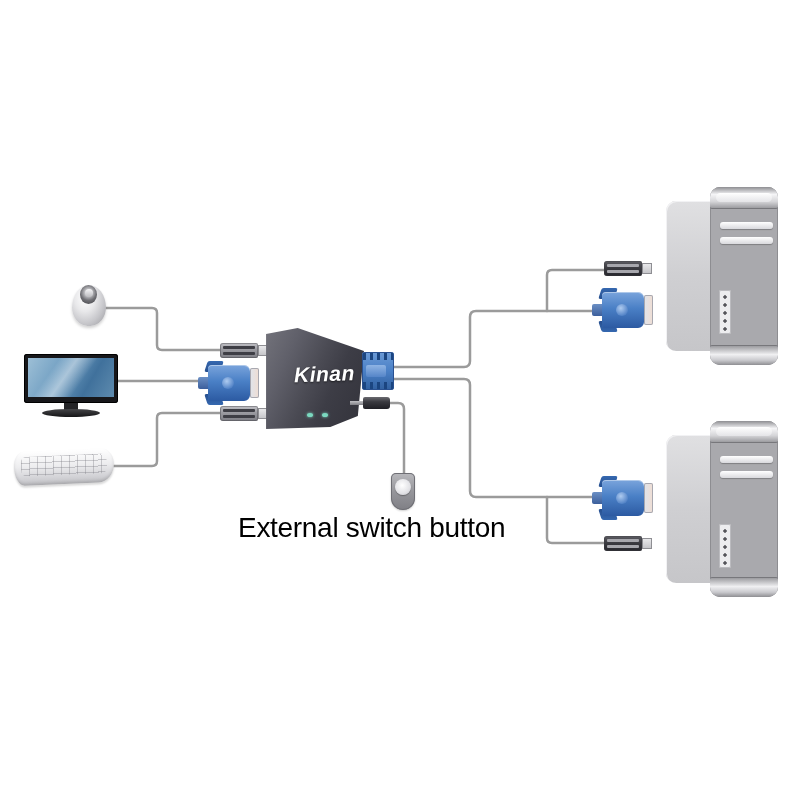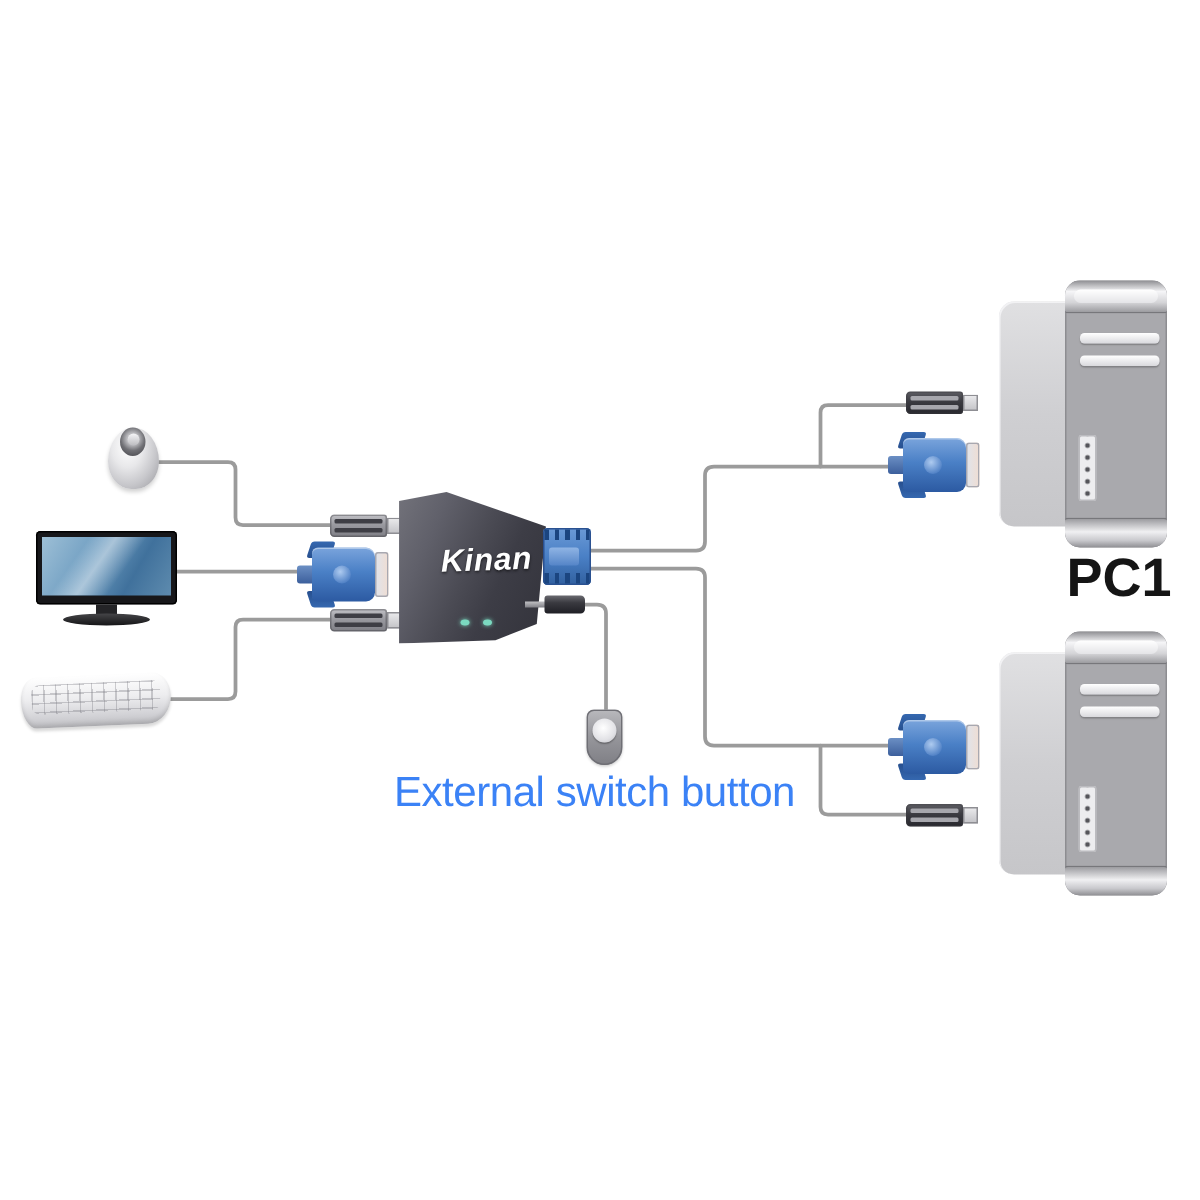--- a/index.html
+++ b/index.html
@@ -122,22 +122,22 @@
   .t-slot{left:54px;right:5px;height:7px;border-radius:3px;
     background:linear-gradient(180deg,#ffffff,#d9d9dd);box-shadow:0 1px 1px rgba(0,0,0,.25);}
   .t-slot.s1{top:35px;} .t-slot.s2{top:50px;}
   .t-ports{left:53px;top:103px;width:12px;height:44px;border-radius:2px;background:#ededef;
     box-shadow:inset 0 0 0 1px #bbbbbf;
     background-image:radial-gradient(circle,#55555a 1.5px,transparent 1.8px);
     background-size:100% 8px;background-position:center 3px;background-repeat:repeat-y;}
 
   
   .pc-label{width:92px;text-align:center;font:700 36px "Liberation Sans",sans-serif;color:#151515;}
-  .ext-label{left:238px;top:512px;width:292px;text-align:right;
-    font:400 28px "Liberation Sans",sans-serif;color:#3b82f6;letter-spacing:-.3px;}
+  .ext-label{left:238px;top:512px;width:292px;text-align:left;
+    font:400 28px "Liberation Sans",sans-serif;color:#000000;letter-spacing:-.3px;}
 </style>
 </head>
 <body>
 
 <div id="stage">
 
   <svg class="cables" width="800" height="800" viewBox="0 0 800 800">
     <g fill="none" stroke="#9b9b9b" stroke-width="2.5" stroke-linecap="round">
       <path d="M106 308 H152 Q157 308 157 313 V345 Q157 350 162 350 H220"></path>
       <path d="M118 381 H198"></path>
@@ -240,21 +240,20 @@
 
   <div class="tower" style="left:666px;top:187px;height:178px">
     <div class="t-side"></div>
     <div class="t-front"></div>
     <div class="t-captop"></div>
     <div class="t-capbot"></div>
     <div class="t-slot s1"></div>
     <div class="t-slot s2"></div>
     <div class="t-ports"></div>
   </div>
-  <div class="pc-label" style="left:700px;top:364px">PC1</div>
 
   <div class="tower" style="left:666px;top:421px;height:176px">
     <div class="t-side"></div>
     <div class="t-front"></div>
     <div class="t-captop"></div>
     <div class="t-capbot"></div>
     <div class="t-slot s1"></div>
     <div class="t-slot s2"></div>
     <div class="t-ports"></div>
   </div>

